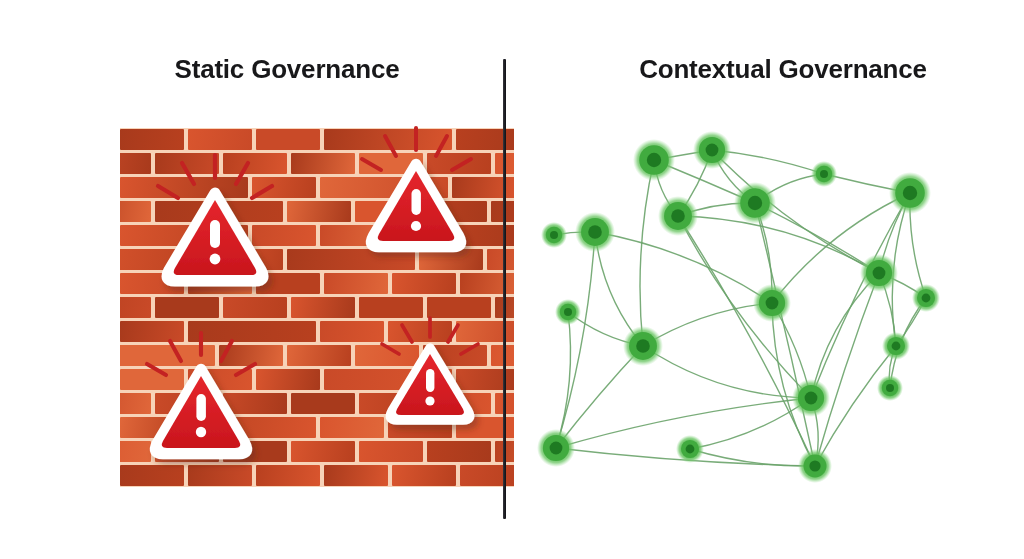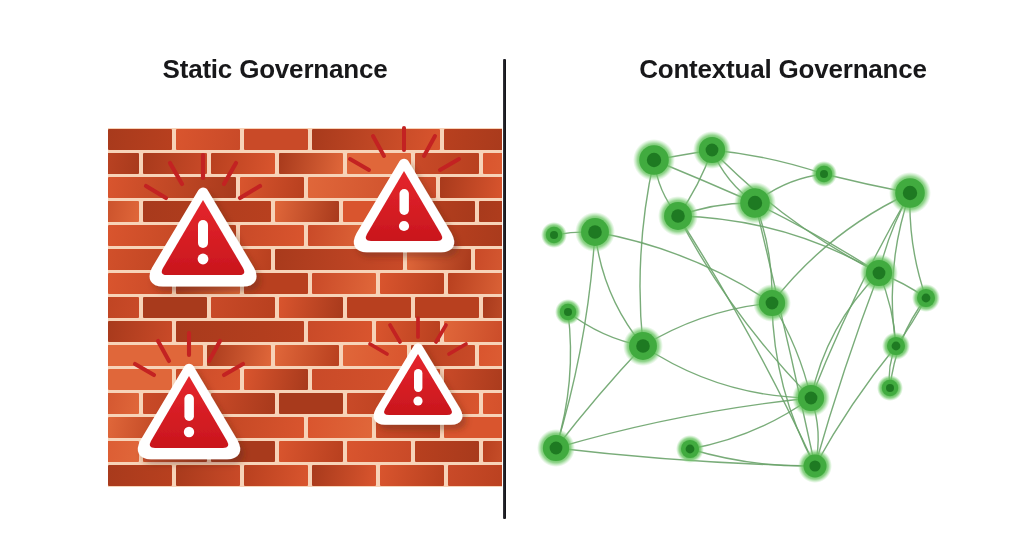--- a/index.html
+++ b/index.html
@@ -19,21 +19,21 @@
     height: 559px;
     background: #ffffff;
   }
 
   
   .panel {
     position: absolute;
     top: 0;
     height: 559px;
   }
-  #panel-static  { left: 0;   width: 607px; padding-left: 21px; }
+  #panel-static  { left: 12px;   width: 607px; padding-left: 21px; }
   #panel-context { left: 506px; width: 518px; }
 
   .panel-title {
     position: absolute;
     top: 54px;
     width: 100%;
     text-align: center;
     font-size: 26px;
     font-weight: bold;
     color: #18181a;

